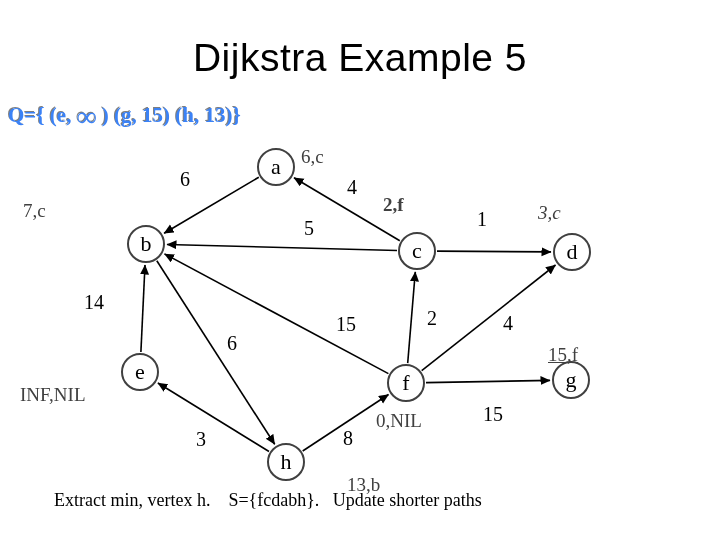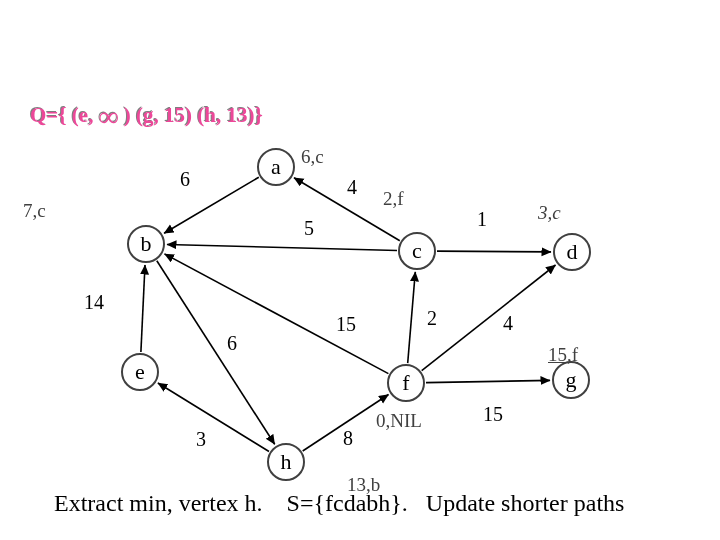--- a/index.html
+++ b/index.html
@@ -12,46 +12,46 @@
   .slide { position:relative; width:720px; height:540px; background:#ffffff; }
   .title {
     position:absolute; top:36px; left:0; width:100%;
     text-align:center;
     font-family:"Liberation Sans", sans-serif;
     font-size:39px; color:#000000; letter-spacing:0.5px;
   }
   .qline {
     position:absolute; top:103px; left:8px;
     font-size:21px; font-weight:bold;
-    color:#ec4899;
+    color:#3b82f6;
     text-shadow:1px 1px 0 #ffffff, -1px -1px 0 #7e7e7e;
     white-space:pre;
-    margin-left:22px;
   }
   .qline .inf { font-size:28px; line-height:1; vertical-align:-4px; }
   svg.edges { position:absolute; top:0; left:0; }
   .node {
     position:absolute; width:38px; height:38px;
     border:2px solid #404040; border-radius:50%;
     background:#ffffff;
     display:flex; align-items:center; justify-content:center;
     font-size:22px; color:#000000;
   }
   .lbl { position:absolute; font-size:19px; color:#404040; white-space:nowrap; }
   .w   { position:absolute; font-size:20px; color:#000000; white-space:nowrap; }
   .caption {
     position:absolute; top:490px; left:54px;
-    font-size:24px; color:#000000; white-space:pre;
+    font-size:18px; color:#000000; white-space:pre;
   }
 </style>
 </head>
 <body>
 
 <div class="slide">
 
+  <div class="title">Dijkstra Example 5</div>
 
   <div class="qline"><span>Q={ (e, </span><span class="inf">∞</span><span> ) (g, 15) (h, 13)}</span></div>
 
   <svg class="edges" width="720" height="540" viewBox="0 0 720 540">
     <defs>
       <marker id="arrow" markerWidth="11" markerHeight="10" refX="9.5" refY="4.5" orient="auto" markerUnits="userSpaceOnUse">
         <path d="M0,0 L10,4.5 L0,9 z" fill="#000000"></path>
       </marker>
     </defs>
     <line x1="258.8" y1="177.2" x2="164.1" y2="233.3" stroke="#000000" stroke-width="1.6" marker-end="url(#arrow)"></line>
@@ -88,22 +88,23 @@
     </div>
   <div class="node" style="left:552px; top:361px;">
       <span>g</span>
     </div>
   <div class="node" style="left:267px; top:443px;">
       <span>h</span>
     </div>
 
   <span class="lbl" style="left:301px; top:146px;">6,c</span>
   <span class="lbl" style="left:23px;  top:200px;">7,c</span>
-  <span class="lbl" style="left:383px; top:188px;">2,f</span>
+  <span class="lbl" style="left:383px; top:194px;font-weight:bold;">2,f</span>
   <span class="lbl" style="left:538px; top:202px;font-style:italic;">3,c</span>
+  <span class="lbl" style="left:20px;  top:384px;">INF,NIL</span>
   <span class="lbl" style="left:376px; top:410px;">0,NIL</span>
   <span class="lbl" style="left:548px; top:344px;text-decoration:underline;">15,f</span>
   <span class="lbl" style="left:311px; top:474px;margin-left:36px;">13,b</span>
 
   <span class="w" style="left:180px; top:168px;">6</span>
   <span class="w" style="left:347px; top:176px;">4</span>
   <span class="w" style="left:304px; top:217px;">5</span>
   <span class="w" style="left:477px; top:208px;">1</span>
   <span class="w" style="left:84px;  top:291px;text-align:right;">14</span>
   <span class="w" style="left:336px; top:313px;">15</span>

